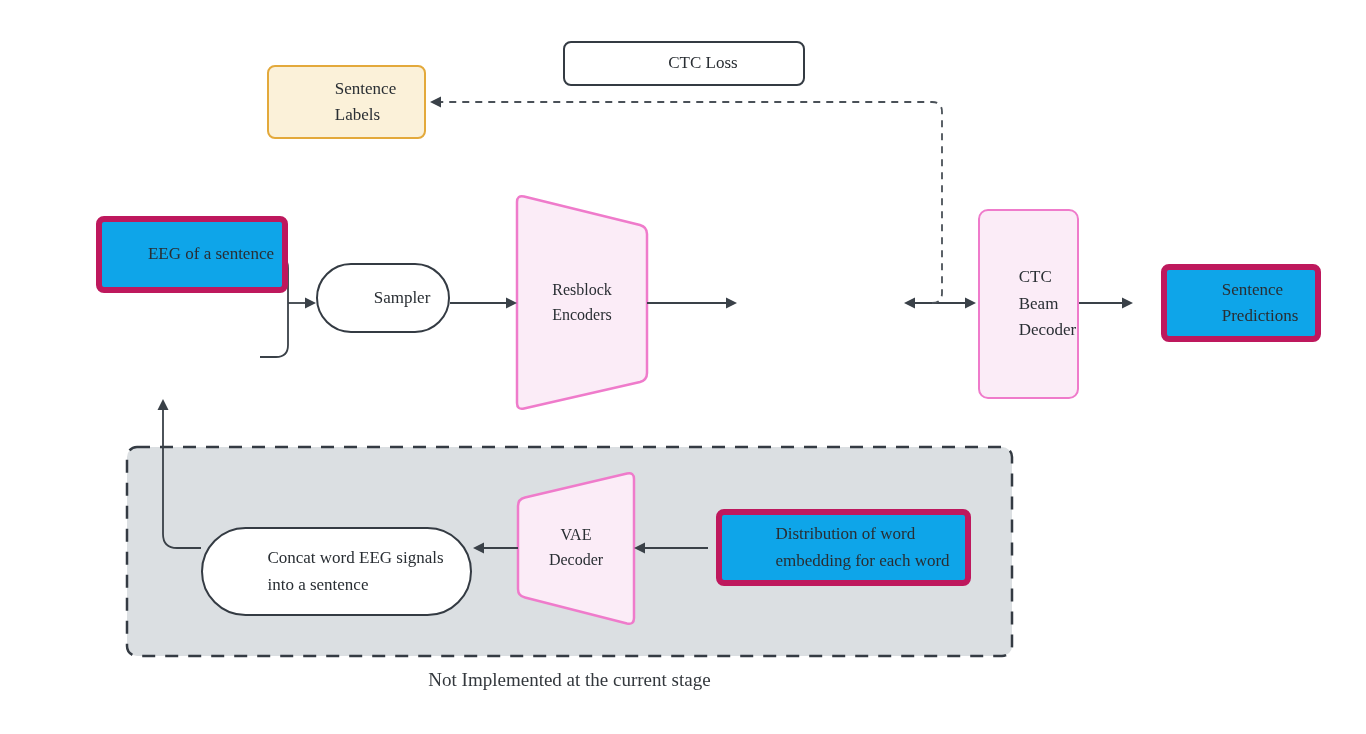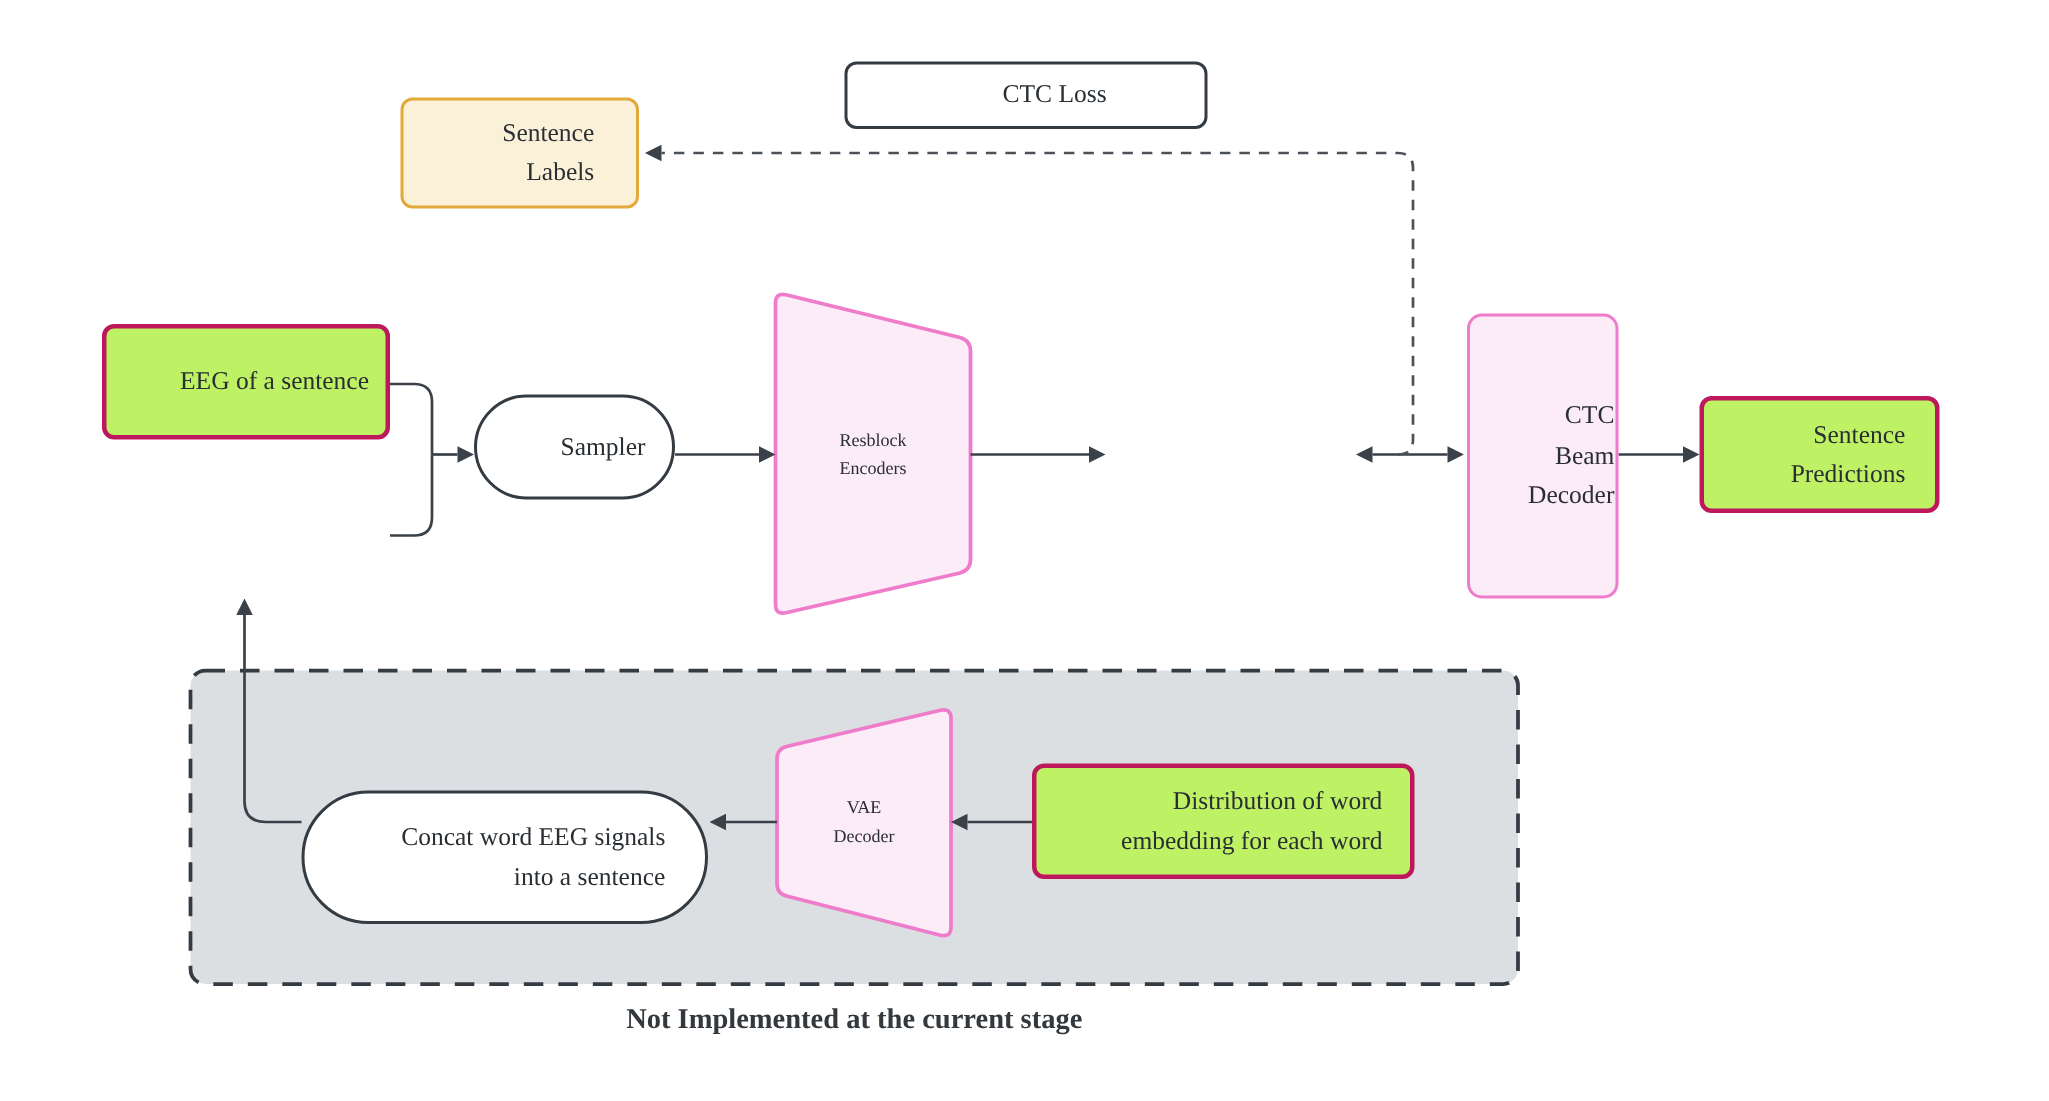--- a/index.html
+++ b/index.html
@@ -3,33 +3,33 @@
 <meta charset="utf-8">
 <style>
   html,body{margin:0;padding:0;background:#ffffff;}
   #stage{
     position:relative;width:1366px;height:734px;background:#ffffff;overflow:hidden;
     font-family:"Liberation Serif","DejaVu Serif",serif;color:#292E33;
   }
   #stage svg{position:absolute;left:0;top:0;z-index:1;}
   .node{
     position:absolute;z-index:2;box-sizing:border-box;
-    display:flex;align-items:center;justify-content:center;text-align:right;
+    display:flex;align-items:center;justify-content:center;text-align:left;
     white-space:pre-line;font-size:17px;line-height:1.55;background:#ffffff;padding-left:38px;
   }
-  .blue  {background:#bef264;border:3px solid #be185d;border-radius:8px;}
+  .blue  {background:#0ea5e9;border:6px solid #be185d;border-radius:8px;margin-left:28px;}
   .yellow{background:#FBF1D9;border:2.5px solid #E3A93B;border-radius:8px;}
   .plain {background:#ffffff;border:2px solid #343B43;border-radius:8px;}
   .pink  {background:#FBECF7;border:2.5px solid #EF7BCB;border-radius:10px;}
   .stadium{background:#ffffff;border:2.5px solid #343B43;}
   .trap-label{position:absolute;z-index:2;display:flex;align-items:center;justify-content:center;
-    text-align:center;white-space:pre-line;font-size:12px;line-height:1.55;background:transparent;}
+    text-align:center;white-space:pre-line;font-size:16px;line-height:1.55;background:transparent;}
   .caption{
     position:absolute;z-index:2;left:127px;top:669px;width:885px;text-align:center;
-    font-size:19px;color:#33383D;background:transparent;border:none;font-weight:bold;
+    font-size:19px;color:#33383D;background:transparent;border:none;
   }
 </style>
 </head>
 <body>
 
 <div id="stage">
 
   <svg width="1366" height="734" viewBox="0 0 1366 734">
     <defs>
       <marker id="arrow" markerUnits="userSpaceOnUse" markerWidth="12" markerHeight="13" viewBox="0 0 12 13" refX="1" refY="6.5" orient="auto">

